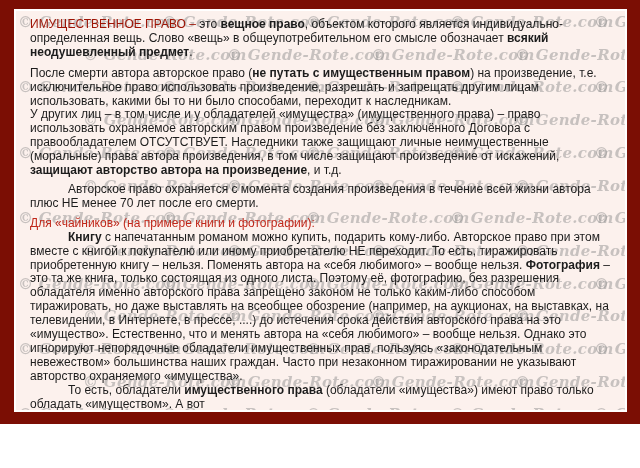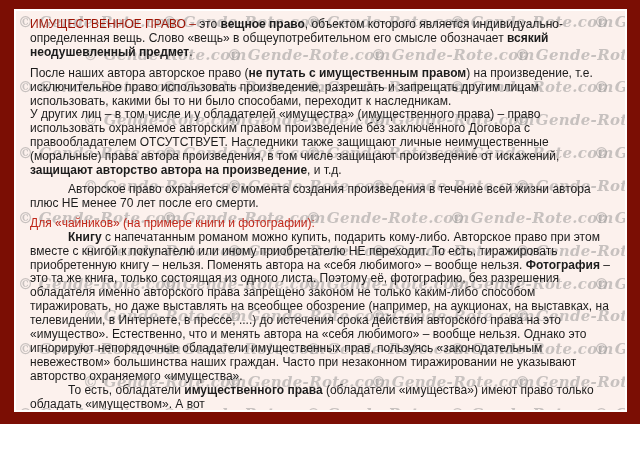--- a/index.html
+++ b/index.html
@@ -119,21 +119,21 @@
         <span class="wm" style="left: 440px; top: 398.4px;">© Gende-Rote.com</span>
         <span class="wm" style="left: 584px; top: 398.4px;">© Gende-Rote.com</span>
         <span class="wm" style="left: 73px; top: 431.1px;">© Gende-Rote.com</span>
         <span class="wm" style="left: 217px; top: 431.1px;">© Gende-Rote.com</span>
         <span class="wm" style="left: 361px; top: 431.1px;">© Gende-Rote.com</span>
         <span class="wm" style="left: 505px; top: 431.1px;">© Gende-Rote.com</span>
       </div>
     <div class="inner">
       <div class="doc" id="doc-body">
           <p><span class="hr ">ИМУЩЕСТВЕННОЕ ПРАВО –</span><span class=""> это </span><span class="b ">вещное право</span><span class="">, объектом которого является индивидуально-определенная вещь. Слово «вещь» в общеупотребительном его смысле обозначает </span><span class="b ">всякий неодушевленный предмет</span><span class="">.</span></p>
-          <p class="g7"><span class="">После наших автора авторское право (</span><span class="b ">не путать с имущественным правом</span><span class="">) на произведение, т.е. исключительное право использовать произведение, разрешать и запрещать другим лицам использовать, какими бы то ни было способами, переходит к наследникам.</span></p>
+          <p class="g7"><span class="">После смерти автора авторское право (</span><span class="b ">не путать с имущественным правом</span><span class="">) на произведение, т.е. исключительное право использовать произведение, разрешать и запрещать другим лицам использовать, какими бы то ни было способами, переходит к наследникам.</span></p>
           <p><span class="">У других лиц – в том числе и у обладателей «имущества» (имущественного права) – право использовать охраняемое авторским правом произведение без заключённого Договора с правообладателем ОТСУТСТВУЕТ. Наследники также защищают личные неимущественные (моральные) права автора произведения, в том числе защищают произведение от искажений, </span><span class="b ">защищают авторство автора на произведение</span><span class="">, и т.д.</span></p>
           <p class="g5 indent"><span class="">Авторское право охраняется с момента создания произведения в течение всей жизни автора плюс НЕ менее 70 лет после его смерти.</span></p>
           <p class="g6"><span class="r2">Для «чайников» (на примере книги и фотографии):</span></p>
           <p class="indent"><span class="b ">Книгу</span><span class=""> с напечатанным романом можно купить, подарить кому-либо. Авторское право при этом вместе с книгой к покупателю или иному приобретателю НЕ переходит. То есть, тиражировать приобретенную книгу – нельзя. Поменять автора на «себя любимого» – вообще нельзя. </span><span class="b ">Фотография</span><span class=""> – это та же книга, только состоящая из одного листа. Поэтому её, фотографию, без разрешения обладателя именно авторского права запрещено законом не только каким-либо способом тиражировать, но даже выставлять на всеобщее обозрение (например, на аукционах, на выставках, на телевидении, в Интернете, в прессе, ....) до истечения срока действия авторского права на это «имущество».  Естественно, что и менять автора на «себя любимого» – вообще нельзя. Однако это игнорируют непорядочные обладатели имущественных прав,  пользуясь «законодательным невежеством» большинства наших граждан. Часто при незаконном тиражировании не указывают авторство охраняемого «имущества».</span></p>
           <p class="indent"><span class="">То есть, обладатели </span><span class="b ">имущественного права</span><span class=""> (обладатели «имущества») имеют право только обладать «имуществом». А вот </span></p>
         </div>
     </div>
   </div>
 </div>
 

